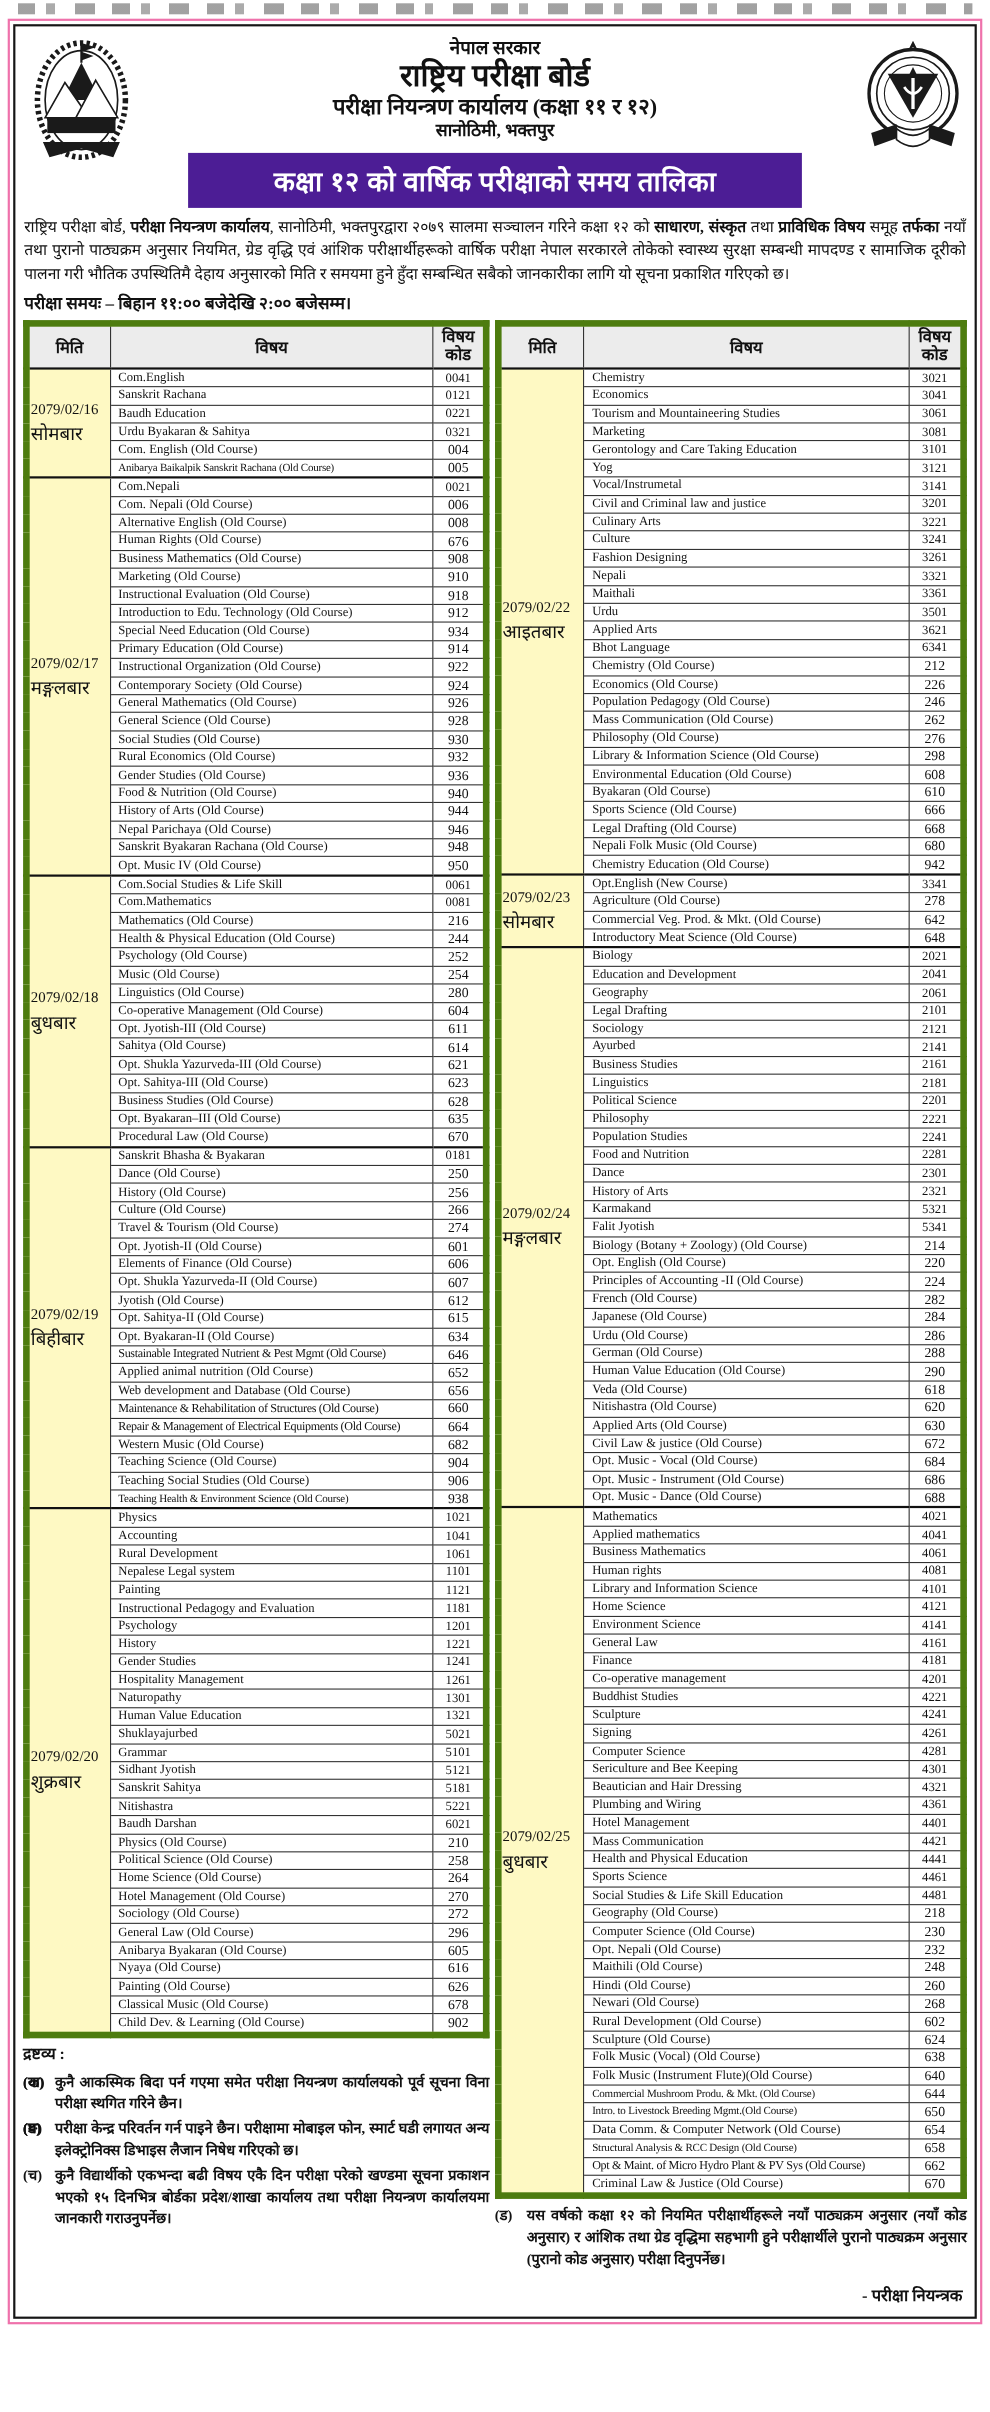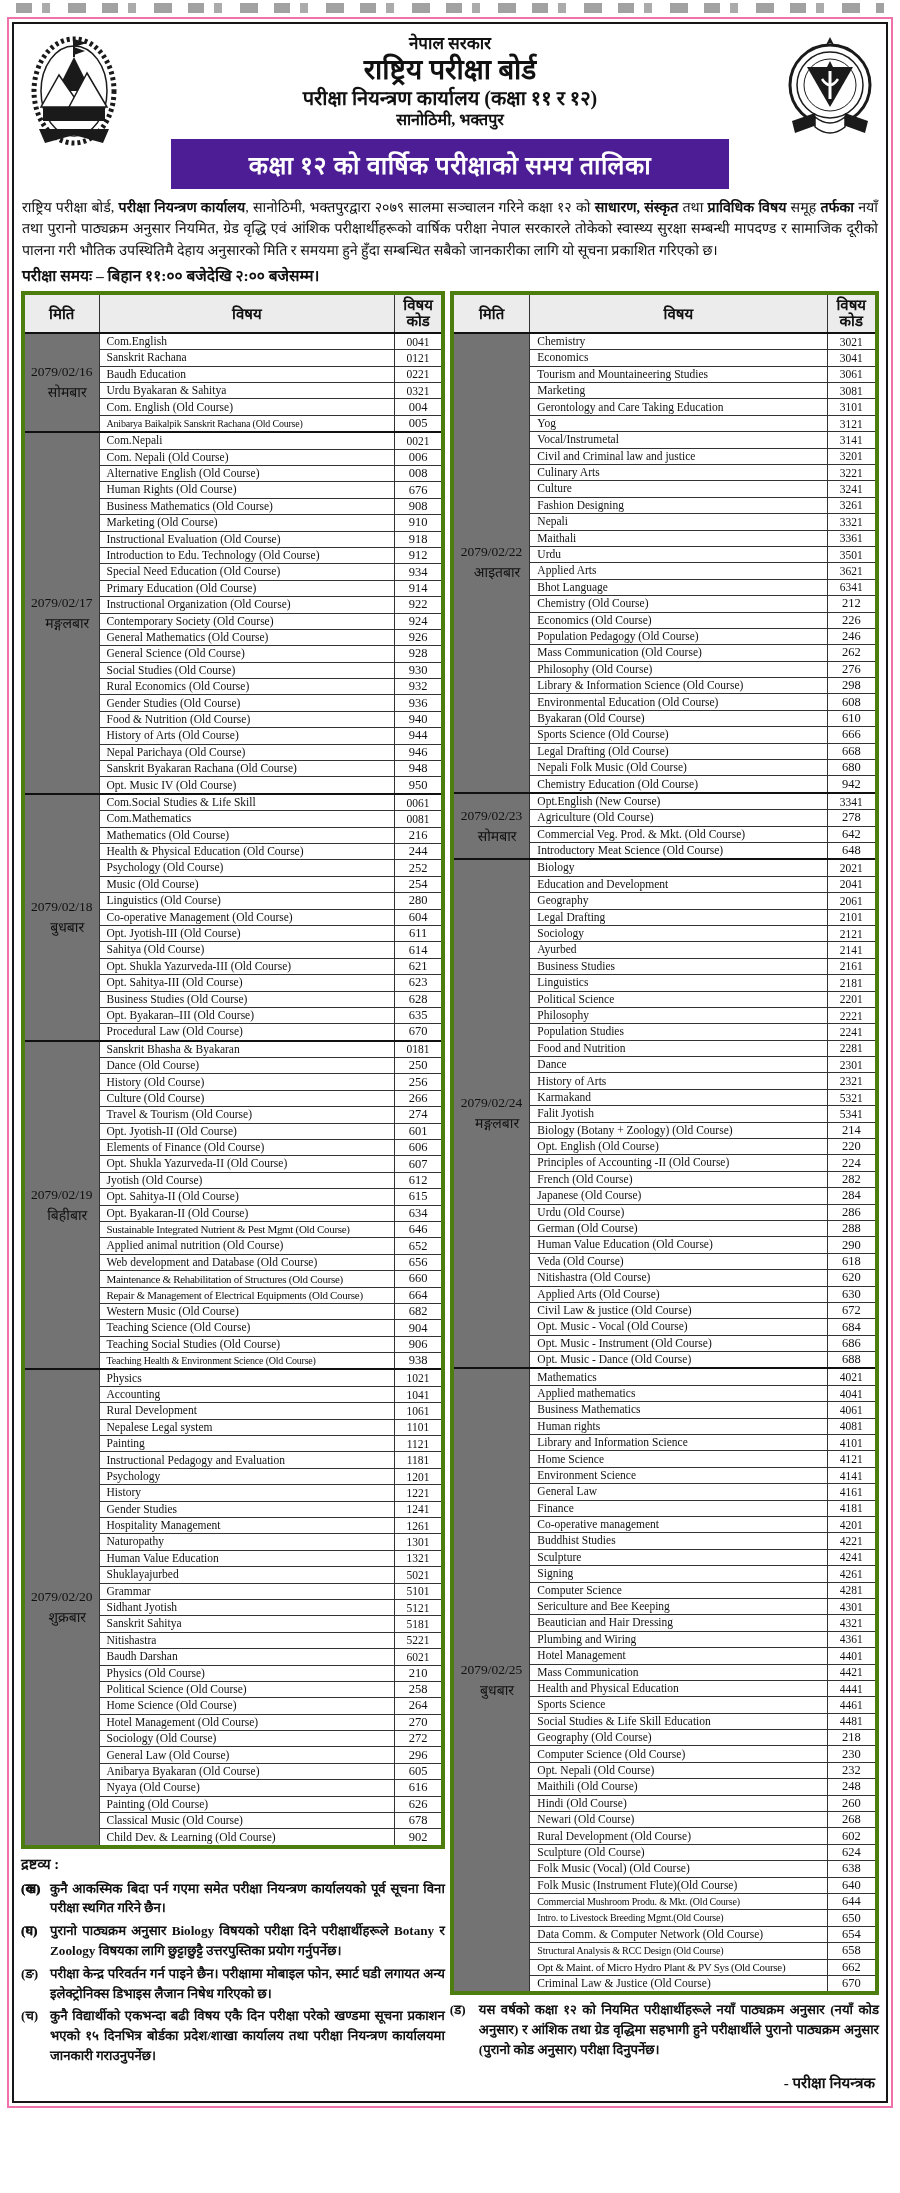--- a/index.html
+++ b/index.html
@@ -23,33 +23,33 @@
 
   .banner{ background:#4c1d95; color:#fff; width:64%; margin:8px auto 8px auto;
     text-align:center; font-weight:bold; font-size:25px; padding:8px 4px; letter-spacing:.5px; }
 
   .intro{ font-size:14.2px; line-height:1.5; text-align:justify; margin:0 1px; }
   .exam-time{ font-size:15.5px; font-weight:bold; margin:3px 1px 5px 1px; }
 
   
   .tables{ display:flex; gap:5px; align-items:flex-start; }
   .colL{ width:49.4%; } .colR{ flex:1; }
-  table.sched{ width:100%; border-collapse:collapse; table-layout:fixed; border:4px solid #4d7c0f; }
+  table.sched{ width:100%; border-collapse:collapse; table-layout:fixed; border:6px solid #4d7c0f; }
   table.sched th, table.sched td{ border:1px solid #333; }
   table.sched thead th{ background:#ececec; font-weight:bold; font-size:15px; padding:2px 0; height:30px; }
   th.code-h{ font-size:12.5px; line-height:1.1; padding:1px; }
   td.subj{ font-size:11.5px; height:15.4px; line-height:1.15; padding:0 2px 0 7px;
     white-space:nowrap; overflow:hidden; }
   td.subj.sm{ font-size:10px; letter-spacing:-.2px; }
   td.subj.xs{ font-size:11px; letter-spacing:-.3px; }
   td.code{ text-align:center; font-size:11.5px; padding:0 1px; }
   td.code.big{ font-size:12.5px; }
-  td.date-cell{ text-align:center; vertical-align:middle; background:#737373; padding:0 1px; }
+  td.date-cell{ vertical-align:middle; background:#fef9c3; padding:0 1px; }
   .date-en{ font-size:13.5px; }
-  .date-np{ font-size:14px; margin-top:2px;padding-left:11px; }
+  .date-np{ font-size:17px; margin-top:2px; }
   tr.gstart td{ border-top:2px solid #111; }
 
   
   .notes{ margin-top:5px; font-weight:bold; font-size:13.2px; line-height:1.5; }
   .notes-title{ font-size:14.5px; margin-bottom:2px; }
   .notes-title span{ }
   .note-item{ position:relative; padding-left:29px; margin-top:3px; text-align:justify; }
   .note-label{ position:absolute; left:0; top:0; }
   .signature{ text-align:right; font-weight:bold; font-size:15px; margin:12px 4px 1px 0; }
 </style>
@@ -506,21 +506,21 @@
                 <td class="code big">902</td>
               </tr>
             </tbody>
           </table>
       <div class="notes">
         <div class="notes-title"><span>द्रष्टव्य :</span></div>
         <div>
               <div class="note-item"><span class="note-label">(क)</span></div>
               <div class="note-item"><span class="note-label">(ख)</span><span>कुनै आकस्मिक बिदा पर्न गएमा समेत परीक्षा नियन्त्रण कार्यालयको पूर्व सूचना विना परीक्षा स्थगित गरिने छैन।</span></div>
               <div class="note-item"><span class="note-label">(ग)</span></div>
-              <div class="note-item"><span class="note-label">(घ)</span><span>पुरानो पाठ्यक्रम अनुसार Biology विषयको परीक्षा दिने परीक्षार्थीहरूले Botany र Zoology विषयका लागि छुट्टाछुट्टै उत्तरपुस्तिका प्रयोग गर्नुपर्नेछ।</span></div>
+              <div class="note-item"><span class="note-label">(घ)</span></div>
               <div class="note-item"><span class="note-label">(ङ)</span><span>परीक्षा केन्द्र परिवर्तन गर्न पाइने छैन। परीक्षामा मोबाइल फोन, स्मार्ट घडी लगायत अन्य इलेक्ट्रोनिक्स डिभाइस लैजान निषेध गरिएको छ।</span></div>
               <div class="note-item"><span class="note-label">(च)</span><span>कुनै विद्यार्थीको एकभन्दा बढी विषय एकै दिन परीक्षा परेको खण्डमा सूचना प्रकाशन भएको १५ दिनभित्र बोर्डका प्रदेश/शाखा कार्यालय तथा परीक्षा नियन्त्रण कार्यालयमा जानकारी गराउनुपर्नेछ।</span></div>
             </div>
       </div>
     </div>
     <div class="colR">
       <table class="sched">
         <colgroup>
               <col style="width:78px">
               <col>

